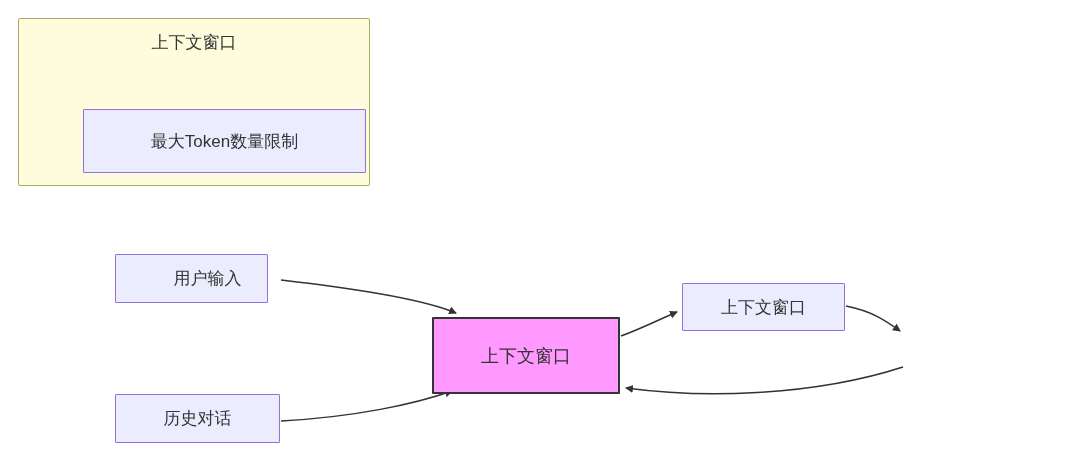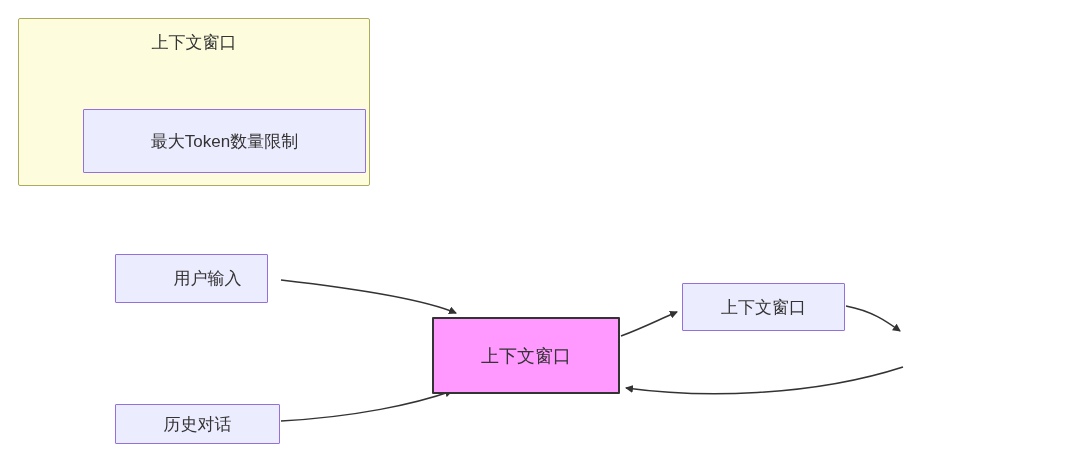--- a/index.html
+++ b/index.html
@@ -55,21 +55,21 @@
     box-sizing: border-box;
     font-size: 17px;
     color: #333333;
     border-radius: 1px;
   }
   .node.inner-node {
     left: 64px; top: 66px;
     width: 283px; height: 64px; margin-top: 24px;
   }
   .node.user-input   { left: 115px; top: 254px; width: 153px; height: 49px; padding-left: 32px; }
-  .node.history      { left: 115px; top: 404px; width: 165px; height: 40px; }
+  .node.history      { left: 115px; top: 394px; width: 165px; height: 49px; }
   .node.context {
     left: 432px; top: 317px;
     width: 188px; height: 77px;
     background: var(--highlight-fill, #ff99ff);
     border: 2.5px solid var(--highlight-border, #333333);
     font-size: 18px;
   }
   .node.model        { left: 682px; top: 283px; width: 163px; height: 48px; }
   .node.reply        { left: 905px; top: 321px; width: 165px; height: 64px; }
 </style>

